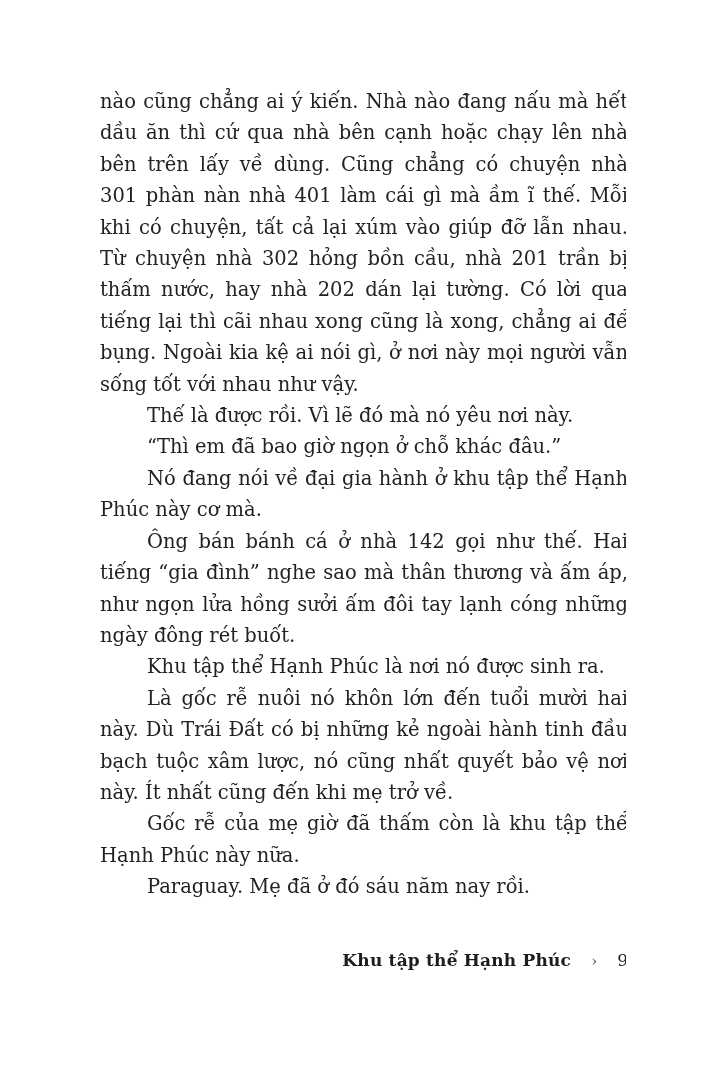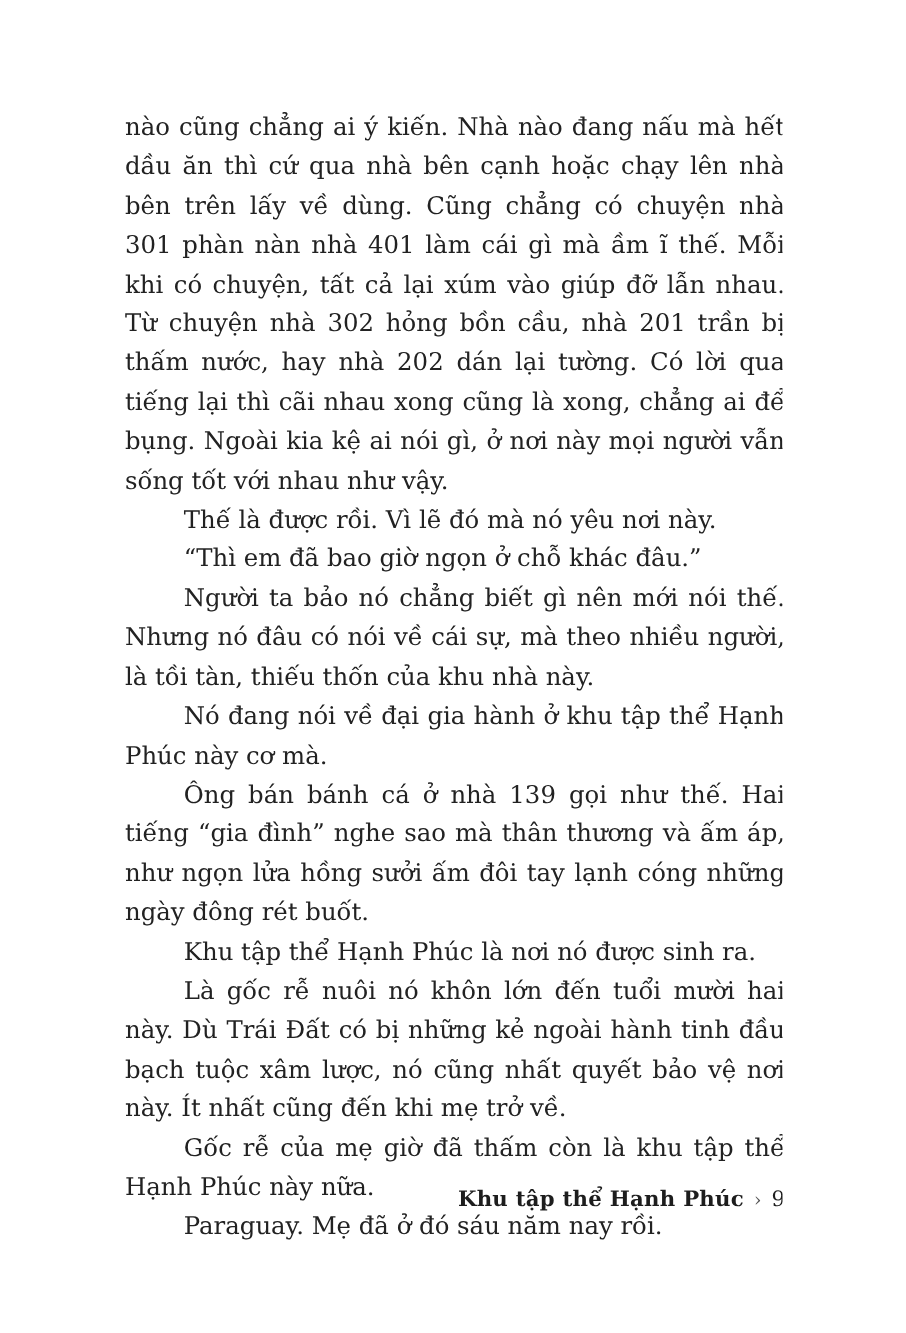--- a/index.html
+++ b/index.html
@@ -33,21 +33,21 @@
     text-indent: 47px;
   }
   .footer {
     position: absolute;
     left: 100px;
     top: 950px;
     width: 528px;
     display: flex;
     justify-content: flex-end;
     align-items: baseline;
-    gap: 8px;
+    gap: 20px;
     text-align: right;
   }
   .footer-title {
     font-weight: bold;
     font-size: 17px;
     letter-spacing: 0.2px;
     color: #1d1d1d;
   }
   .footer-sep {
     font-size: 15px;
@@ -60,23 +60,22 @@
 </style>
 </head>
 <body>
 
 <div class="page">
 
   <div class="text-block">
     <p>nào cũng chẳng ai ý kiến. Nhà nào đang nấu mà hết dầu ăn thì cứ qua nhà bên cạnh hoặc chạy lên nhà bên trên lấy về dùng. Cũng chẳng có chuyện nhà 301 phàn nàn nhà 401 làm cái gì mà ầm ĩ thế. Mỗi khi có chuyện, tất cả lại xúm vào giúp đỡ lẫn nhau. Từ chuyện nhà 302 hỏng bồn cầu, nhà 201 trần bị thấm nước, hay nhà 202 dán lại tường. Có lời qua tiếng lại thì cãi nhau xong cũng là xong, chẳng ai để bụng. Ngoài kia kệ ai nói gì, ở nơi này mọi người vẫn sống tốt với nhau như vậy.</p>
     <p class="indent">Thế là được rồi. Vì lẽ đó mà nó yêu nơi này.</p>
     <p class="indent">“Thì em đã bao giờ ngọn ở chỗ khác đâu.”</p>
-    <p class="indent">Người ta bảo nó chẳng biết gì nên mới nói thế. Nhưng nó đâu có nói về cái sự, mà theo nhiều người, là tồi tàn, thiếu thốn của khu nhà này.</p>
     <p class="indent">Nó đang nói về đại gia hành ở khu tập thể Hạnh Phúc này cơ mà.</p>
-    <p class="indent">Ông bán bánh cá ở nhà 139 gọi như thế. Hai tiếng “gia đình” nghe sao mà thân thương và ấm áp, như ngọn lửa hồng sưởi ấm đôi tay lạnh cóng những ngày đông rét buốt.</p>
+    <p class="indent">Ông bán bánh cá ở nhà 142 gọi như thế. Hai tiếng “gia đình” nghe sao mà thân thương và ấm áp, như ngọn lửa hồng sưởi ấm đôi tay lạnh cóng những ngày đông rét buốt.</p>
     <p class="indent">Khu tập thể Hạnh Phúc là nơi nó được sinh ra.</p>
     <p class="indent">Là gốc rễ nuôi nó khôn lớn đến tuổi mười hai này. Dù Trái Đất có bị những kẻ ngoài hành tinh đầu bạch tuộc xâm lược, nó cũng nhất quyết bảo vệ nơi này. Ít nhất cũng đến khi mẹ trở về.</p>
     <p class="indent">Gốc rễ của mẹ giờ đã thấm còn là khu tập thể Hạnh Phúc này nữa.</p>
     <p class="indent">Paraguay. Mẹ đã ở đó sáu năm nay rồi.</p>
   </div>
 
   <div class="footer">
     <span class="footer-title">Khu tập thể Hạnh Phúc</span>
     <span class="footer-sep">›</span>
     <span class="footer-page">9</span>

